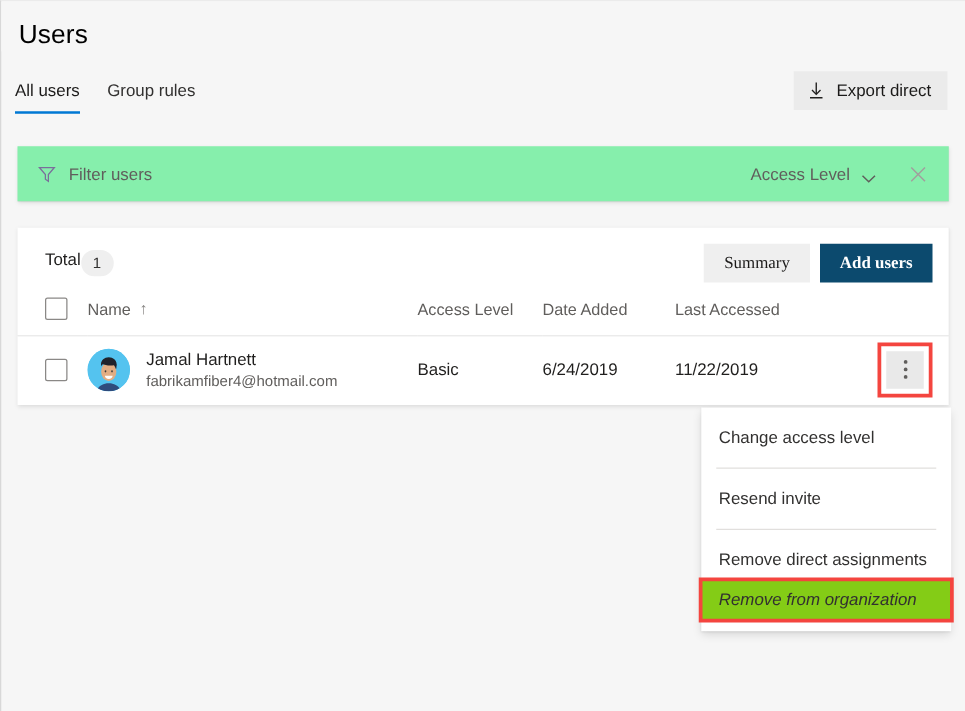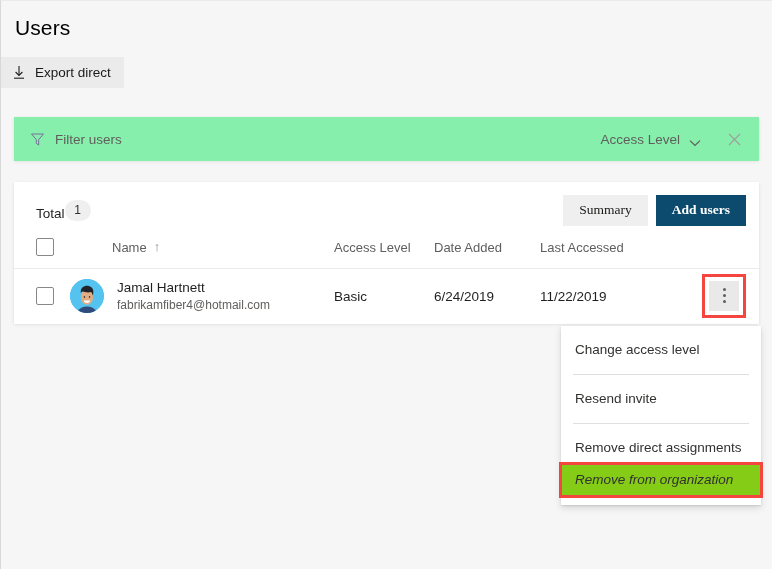--- a/index.html
+++ b/index.html
@@ -163,21 +163,21 @@
 
   .grid-toolbar {
     display: flex;
     align-items: center;
     height: 56px;
     padding: 0 13px 0 22px;
   }
 
   .total-wrap {
     display: flex;
-    align-items: flex-end;
+    align-items: flex-start;
     gap: 0;
   }
 
   .total-label {
     font-size: 13.5px;
     color: #201f1e;
   }
 
   .total-badge {
     min-width: 26px;
@@ -240,21 +240,21 @@
     border-bottom: 1px solid #ebebeb;
   }
 
   .col-check { width: 56px; }
   .col-name  { width: 264px; }
   .col-level { width: 100px; }
   .col-date  { width: 106px; }
   .col-last  { width: 120px; }
   .col-more  { width: 100px; }
 
-  .th-inner { padding-left: 22px; margin-left: 42px; }
+  .th-inner { padding-left: 22px; }
   .th-name  { padding-left: 0; }
 
   .sort-arrow {
     display: inline-block;
     margin-left: 7px;
     color: #8a8886;
     font-size: 13px;
     transform: translateY(-1px);
   }
 
@@ -383,20 +383,28 @@
 </head>
 <body>
 
 <div id="app">
 
   <div class="page-header">
     <div class="page-title">Users</div>
   </div>
 
   <div class="header-row">
+    <div class="tabs">
+      <div class="tab active">
+        <span>All users</span>
+      </div>
+      <div class="tab">
+        <span>Group rules</span>
+      </div>
+    </div>
 
     <button class="export-btn">
       <span class="icon-download">
         <svg viewBox="0 0 14 15" width="14" height="15" aria-hidden="true">
           <path d="M7 1 L7 10.2" stroke="#201f1e" stroke-width="1.1" fill="none"></path>
           <path d="M3.6 7 L7 10.5 L10.4 7" stroke="#201f1e" stroke-width="1.1" fill="none"></path>
           <path d="M2 13.2 L12 13.2" stroke="#201f1e" stroke-width="1.1" fill="none"></path>
         </svg>
       </span>
       <span>Export direct</span>

